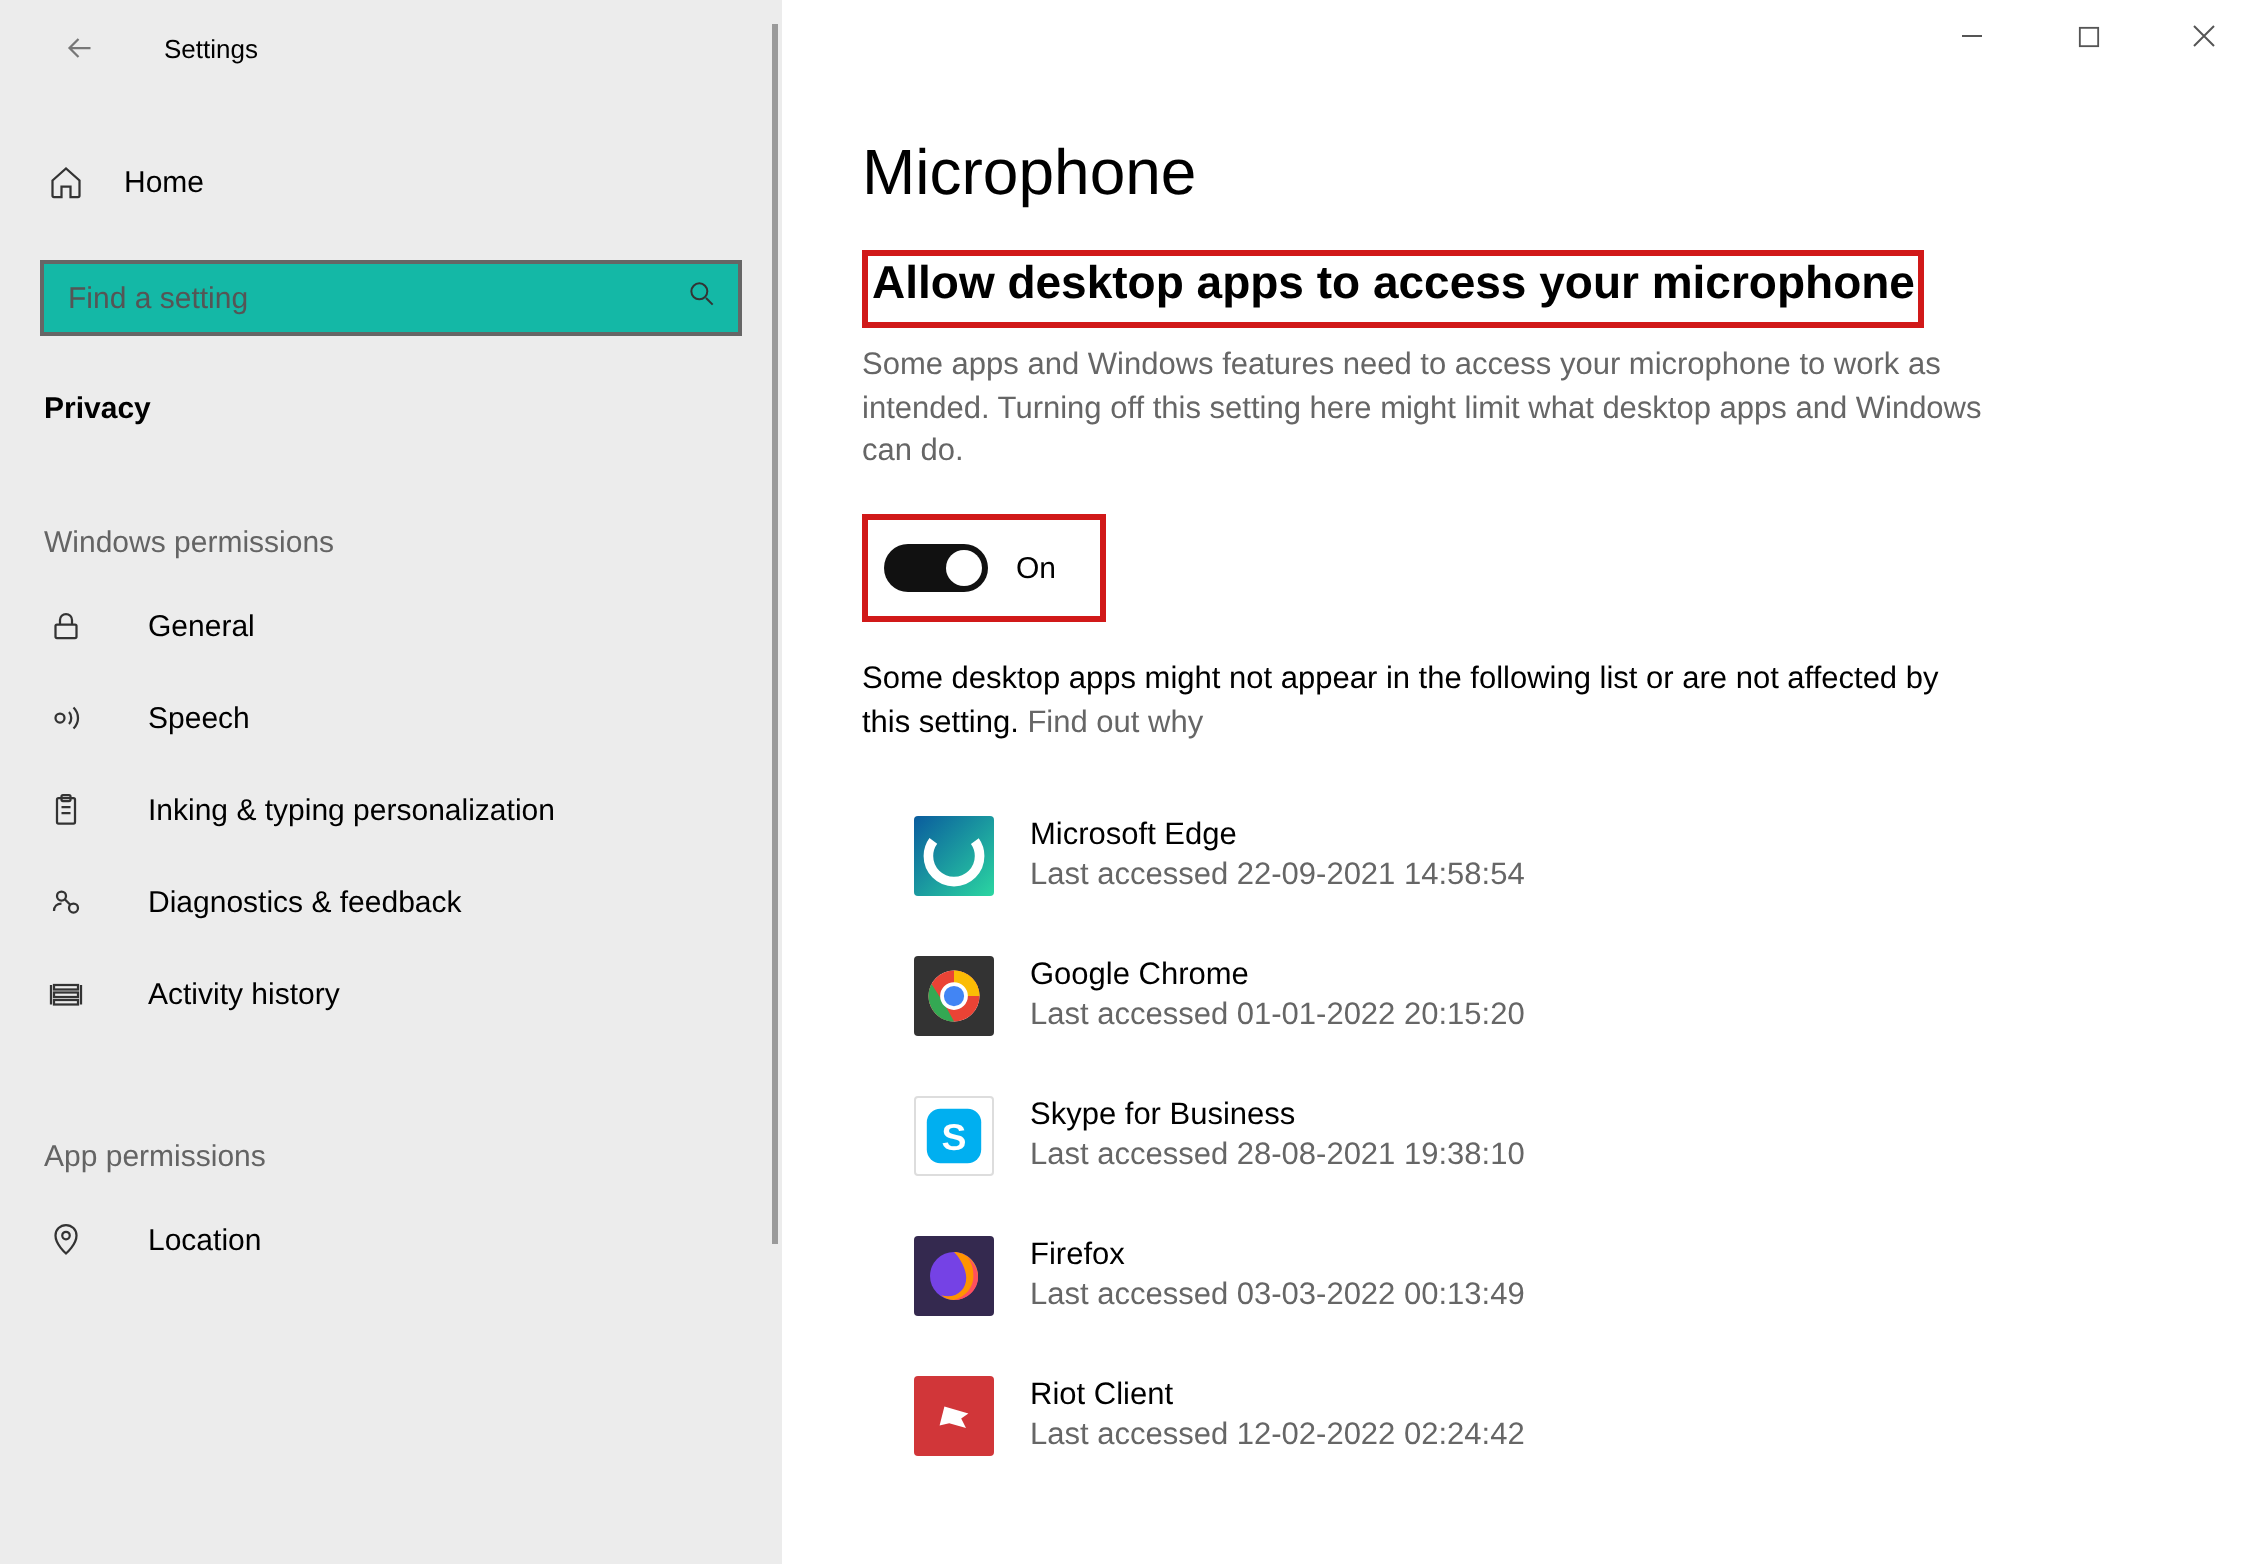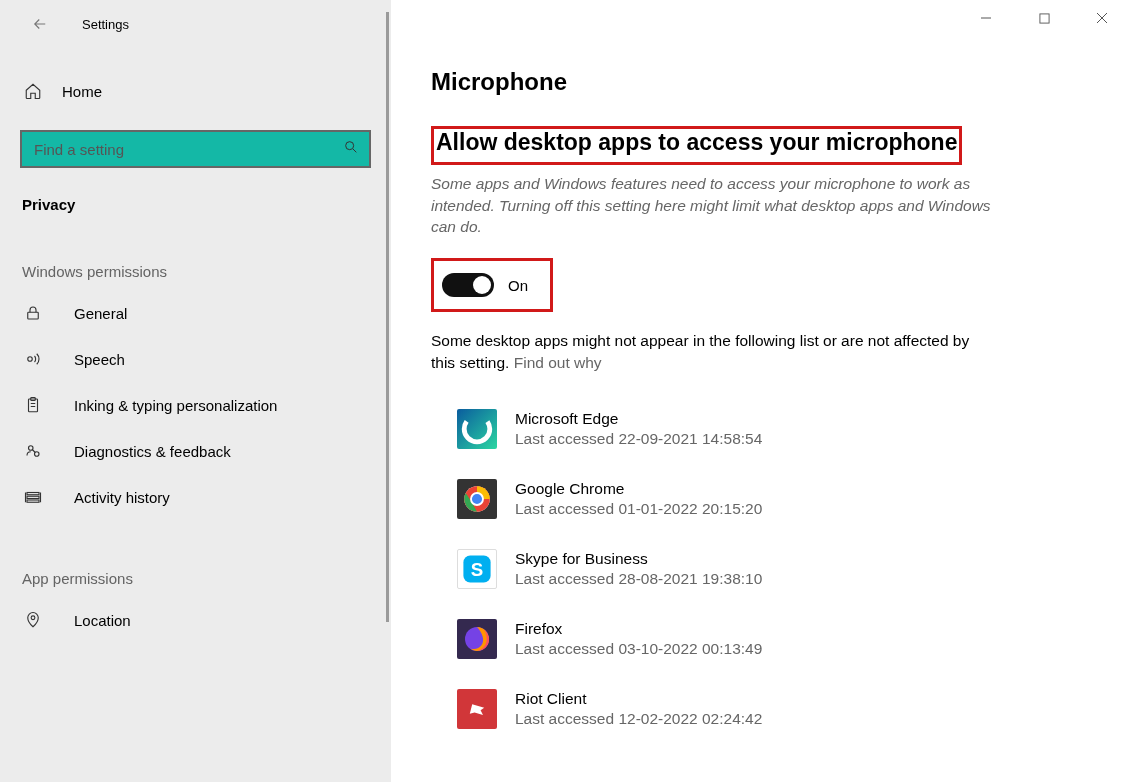--- a/index.html
+++ b/index.html
@@ -16,25 +16,25 @@
     .search-input::placeholder { color: #555; }
     .search-icn { color: #333; }
     .section-current { margin: 28px 20px 0 22px; font-size: 15px; font-weight: 600; }
     .section-header { margin: 50px 20px 10px 22px; font-size: 15px; color: #646464; }
     .nav-item { display: flex; align-items: center; padding: 14px 20px 14px 22px; cursor: default; }
     .nav-item .nav-label { margin-left: 30px; font-size: 15px; }
     .scroll-indicator { position: absolute; right: 2px; top: 12px; width: 3px; height: 610px; background: #9a9a9a; }
     .main { flex: 1; padding: 68px 50px 0 40px; position: relative; }
     .titlebar-right { position: absolute; top: 0; right: 0; display: flex; }
     .win-btn { width: 58px; height: 36px; display: flex; align-items: center; justify-content: center; color: #555; }
-    .page-title { font-size: 24px; font-weight: 700; margin-bottom: 30px; }
+    .page-title { font-size: 32px; font-weight: 400; margin-bottom: 20px; }
     .highlight-red { border: 3px solid #d11919; }
     .sub-title-box { display: inline-block; padding: 0 2px 6px 2px; }
     .sub-title { font-size: 23px; font-weight: 600; }
-    .desc { font-size: 15.5px; color: #666; margin-top: 8px; max-width: 560px; line-height: 1.4; font-style: italic; }
+    .desc { font-size: 15.5px; color: #666; margin-top: 8px; max-width: 560px; line-height: 1.4; }
     .toggle-wrap { display: inline-flex; align-items: center; padding: 12px 22px 12px 8px; margin-top: 20px; }
     .toggle { width: 52px; height: 24px; background: #111; border-radius: 12px; position: relative; margin-right: 14px; }
     .toggle-knob { position: absolute; right: 3px; top: 3px; width: 18px; height: 18px; background: #fff; border-radius: 50%; }
     .toggle-label { font-size: 15px; }
     .note { font-size: 15.5px; margin-top: 18px; max-width: 540px; line-height: 1.4; }
     .note .link { color: #666; }
     .app-list { margin-top: 36px; padding-left: 26px; }
     .app-row { display: flex; align-items: center; margin-bottom: 30px; }
     .app-icon { width: 40px; height: 40px; border-radius: 2px; display: flex; align-items: center; justify-content: center; flex-shrink: 0; }
     .app-info { margin-left: 18px; }
@@ -222,21 +222,21 @@
     <div class="app-row">
       <div class="app-icon" style="background:#34294f;">
         <svg width="32" height="32" viewBox="0 0 40 40">
             <circle cx="20" cy="20" r="15" fill="#7542e5"></circle>
             <path d="M20 5c8 0 15 7 15 15s-7 15-15 15c-3 0-6-1-8-3 10 3 18-5 15-15-1-4-4-9-7-12z" fill="#ff9400"></path>
             <path d="M28 8c4 3 7 8 7 13 0 8-7 14-15 14 8-2 13-9 12-17 0-4-2-8-4-10z" fill="#ff4f5e"></path>
           </svg>
       </div>
       <div class="app-info">
         <div class="app-name">Firefox</div>
-        <div class="app-sub">Last accessed 03-10-2022 00:13:49</div>
+        <div class="app-sub">Last accessed 03-03-2022 00:13:49</div>
       </div>
     </div>
     <div class="app-row" style="margin-bottom:0;">
       <div class="app-icon" style="background:#d13639;">
         <svg width="24" height="24" viewBox="0 0 40 40">
             <path d="M8 28l4-16 20 6-6 4 4 8-14-4z" fill="#fff"></path>
           </svg>
       </div>
       <div class="app-info">
         <div class="app-name">Riot Client</div>

